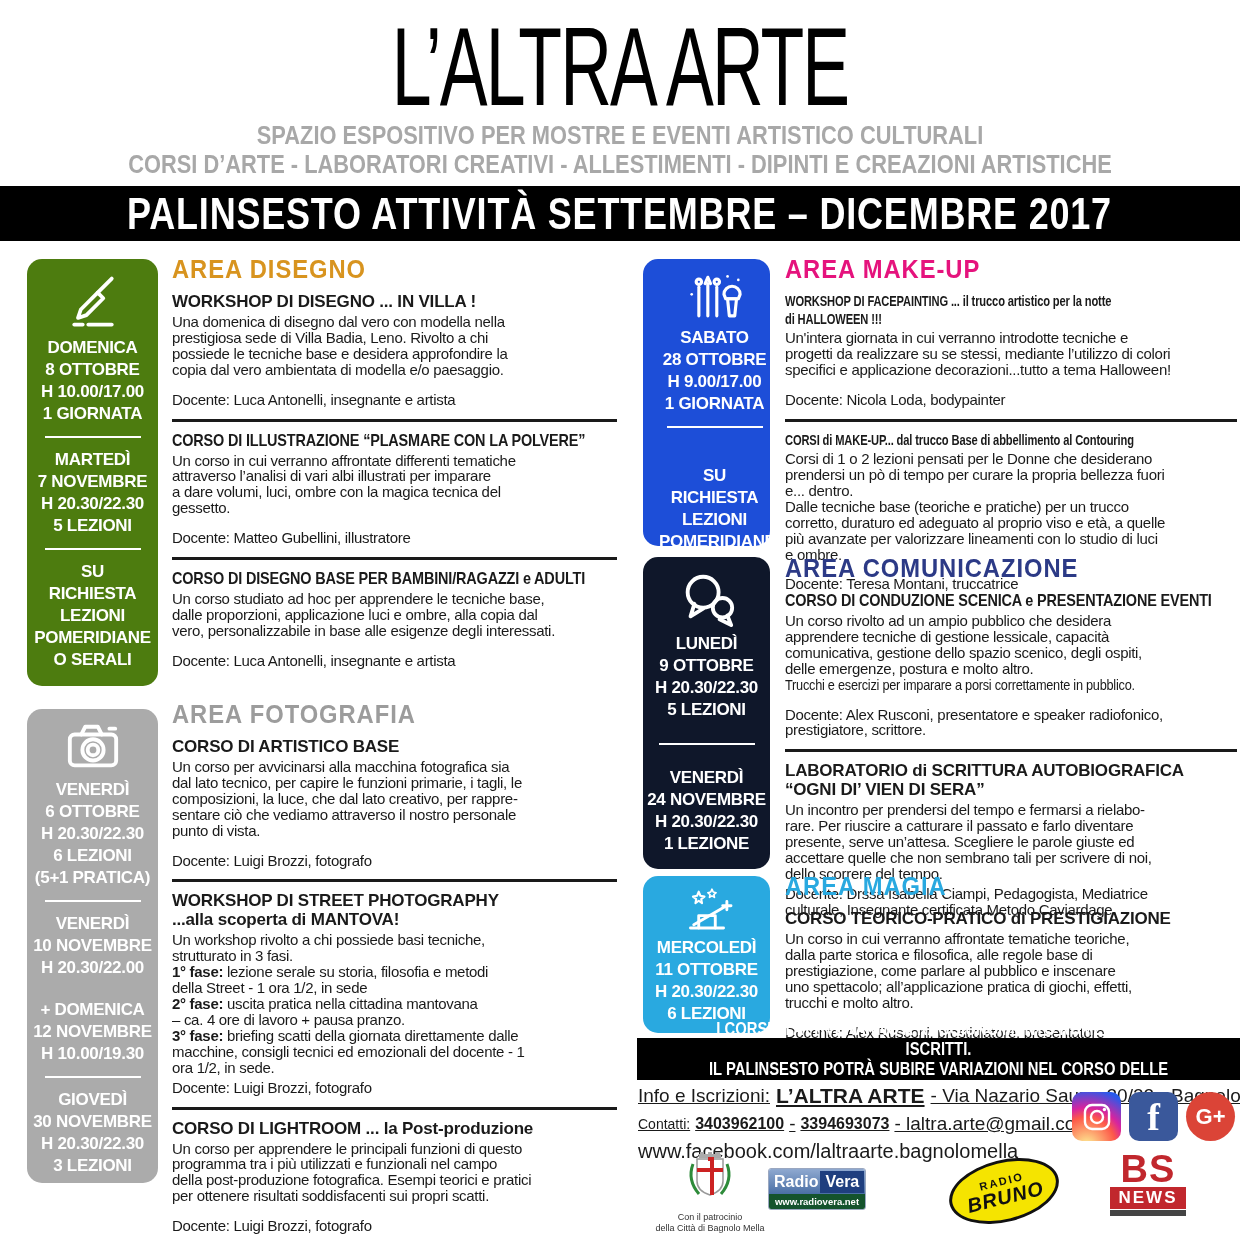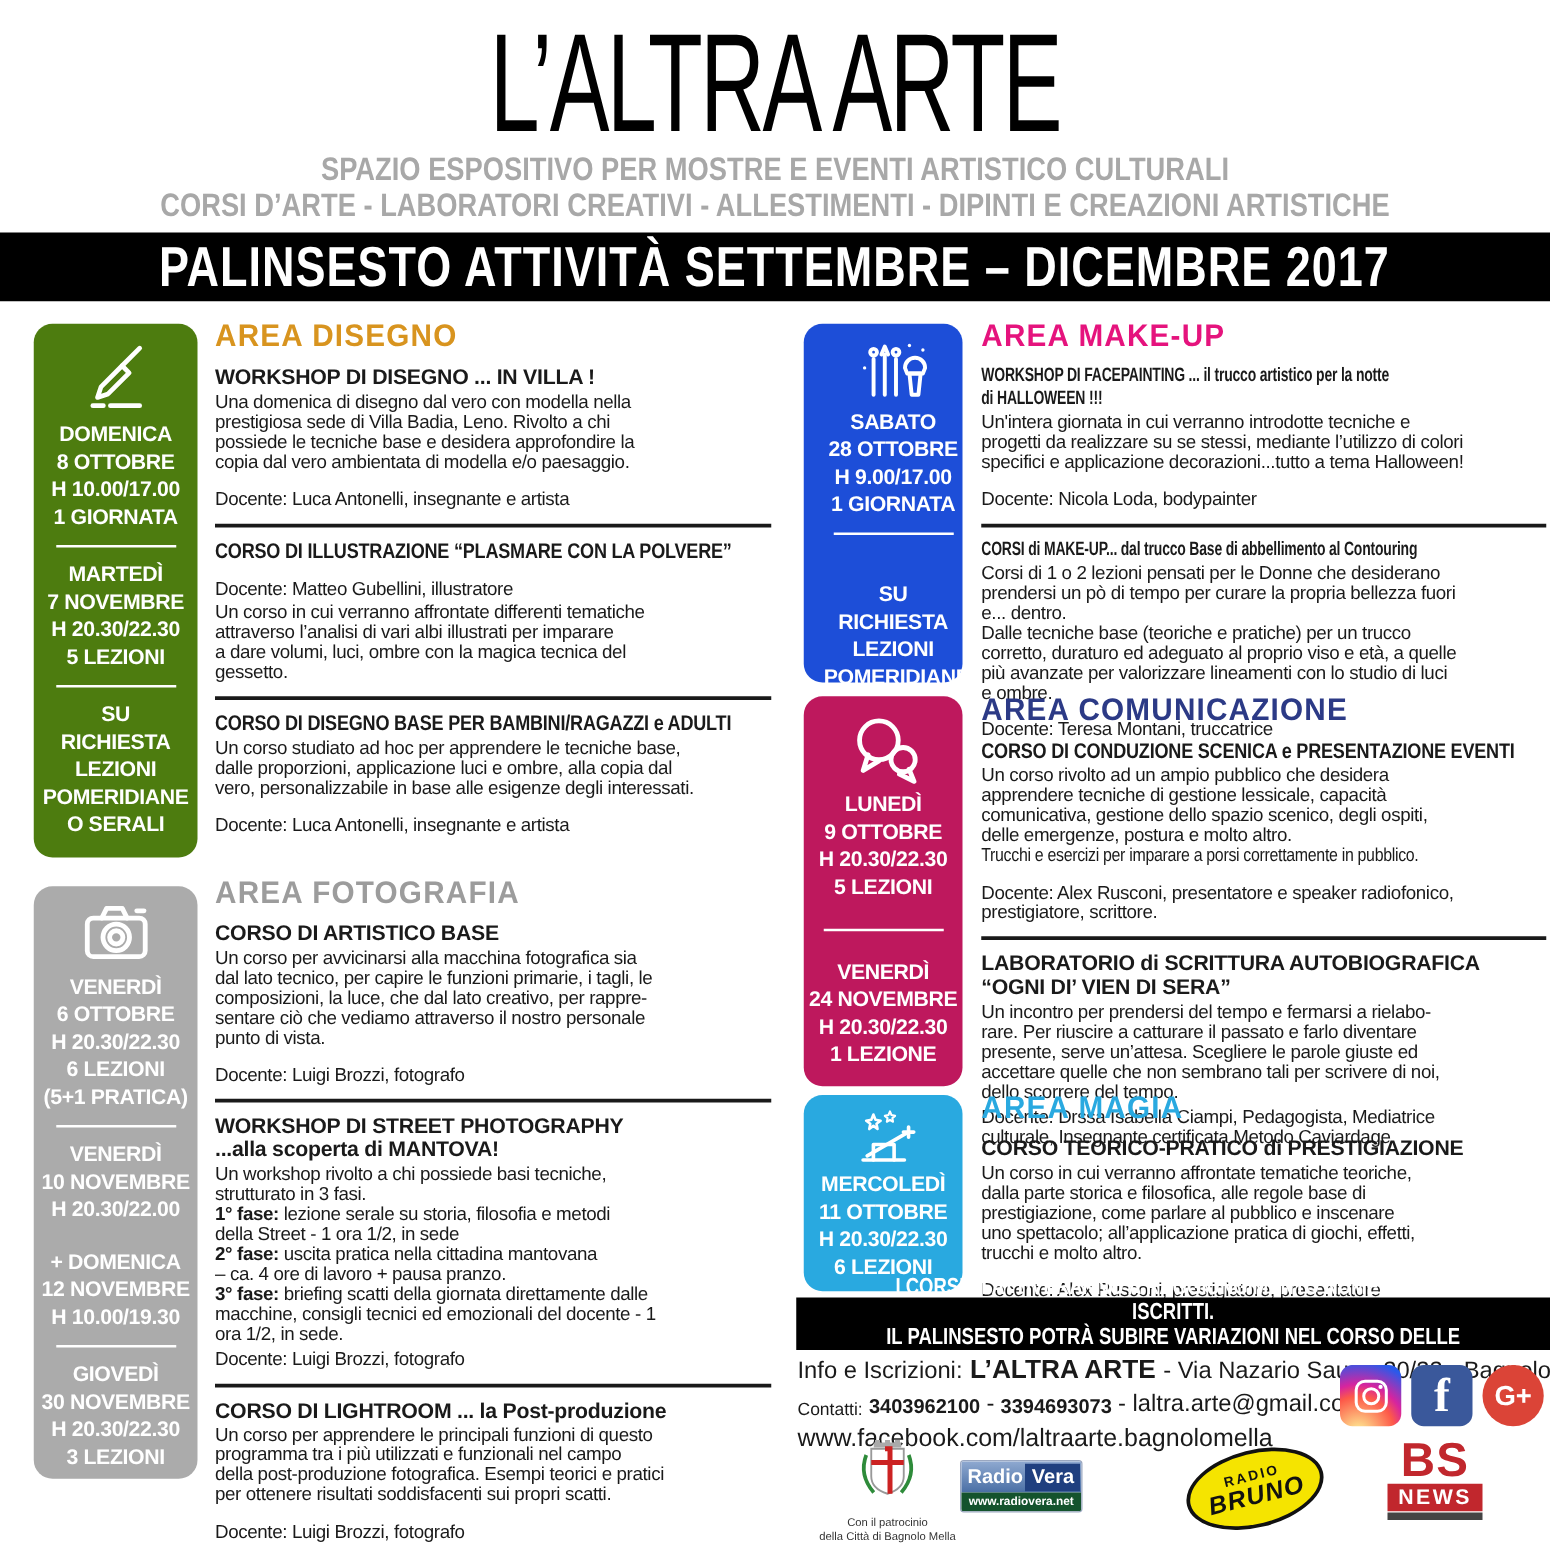--- a/index.html
+++ b/index.html
@@ -19,21 +19,21 @@
                transform:scaleX(.8);white-space:nowrap;}
 
   
   .sched{position:absolute;border-radius:15px;color:#fff;text-align:center;font-weight:bold;padding-top:8px;box-sizing:border-box;}
   .sched svg{display:block;margin:4px auto 4px;}
   .slot{white-space:pre-line;font-size:17px;line-height:22px;letter-spacing:-.3px;}
   .sdiv{width:96px;height:2px;background:#fff;margin:11px auto;}
   .orange{background:#4d7c0f;}
   .grayb{background:#ABABAB;}
   .pinkb{background:#1d4ed8;padding-left:16px;}
-  .blueb{background:#be185d;}
+  .blueb{background:#0f172a;}
   .cyanb{background:#29A9E0;}
   #box-disegno{left:27px;top:259px;width:131px;height:427px;}
   #box-foto{left:27px;top:709px;width:131px;height:474px;padding-top:6px;}
   #box-makeup{left:643px;top:259px;width:127px;height:287px;}
   #box-com{left:643px;top:557px;width:127px;height:312px;}
   #box-magia{left:643px;top:876px;width:127px;height:157px;padding-top:5px;}
   #box-com .sdiv{margin:22px auto;}
   .gap{height:20px;}
 
   
@@ -55,21 +55,21 @@
   .doc-tight{margin-top:4px;}
   .cdiv{border:0;border-top:3px solid #1a1a1a;margin:11px 0 9px 0;}
   .b{font-weight:bold;}
 
   
   .note-banner{position:absolute;left:637px;top:1038px;width:603px;height:42px;background:#000;
                display:flex;align-items:center;justify-content:center;}
   .note-text{color:#fff;font-weight:bold;font-size:18.5px;line-height:20px;text-align:center;
              white-space:pre-line;transform:scaleX(.8);width:125%;}
   #contact{position:absolute;left:638px;top:1084px;width:445px;}
-  .cl{display:flex;align-items:flex-end;white-space:nowrap;}
+  .cl{display:flex;align-items:center;white-space:nowrap;text-decoration:underline;}
   .c-reg{font-size:19px;}
   .c-big{font-size:21px;font-weight:bold;margin:0 6px;}
   .c-small{font-size:14px;}
   .c-phone{font-size:16px;font-weight:bold;margin:0 5px;}
   .cl2{margin-top:5px;}
   .cl3{font-size:20px;margin-top:5px;}
   #social{position:absolute;left:1072px;top:1092px;display:flex;gap:8px;}
   .soc{width:49px;height:49px;border-radius:10px;display:flex;align-items:center;justify-content:center;}
   #ig{background:radial-gradient(circle at 30% 110%,#fdf497 0%,#fd5949 45%,#d6249f 60%,#285AEB 90%);}
   #fb{background:#3A589B;color:#fff;font-weight:bold;font-size:38px;font-family:"Liberation Serif",serif;}
@@ -223,25 +223,25 @@
       <div class="ct">WORKSHOP DI DISEGNO ... IN VILLA !</div>
       <div class="cd">Una domenica di disegno dal vero con modella nella
 prestigiosa sede di Villa Badia, Leno. Rivolto a chi
 possiede le tecniche base e desidera approfondire la
 copia dal vero ambientata di modella e/o paesaggio.</div>
       <div class="cd doc">Docente: Luca Antonelli, insegnante e artista</div>
     </div>
     <hr class="cdiv">
     <div class="course">
       <div class="ct cond">CORSO DI ILLUSTRAZIONE “PLASMARE CON LA POLVERE”</div>
-      <div class="cd doc">Docente: Matteo Gubellini, illustratore</div>
       <div class="cd">Un corso in cui verranno affrontate differenti tematiche
 attraverso l’analisi di vari albi illustrati per imparare
 a dare volumi, luci, ombre con la magica tecnica del
 gessetto.</div>
+      <div class="cd doc">Docente: Matteo Gubellini, illustratore</div>
     </div>
     <hr class="cdiv">
     <div class="course">
       <div class="ct cond">CORSO DI DISEGNO BASE PER BAMBINI/RAGAZZI e ADULTI</div>
       <div class="cd">Un corso studiato ad hoc per apprendere le tecniche base,
 dalle proporzioni, applicazione luci e ombre, alla copia dal
 vero, personalizzabile in base alle esigenze degli interessati.</div>
       <div class="cd doc">Docente: Luca Antonelli, insegnante e artista</div>
     </div>
   </div>

